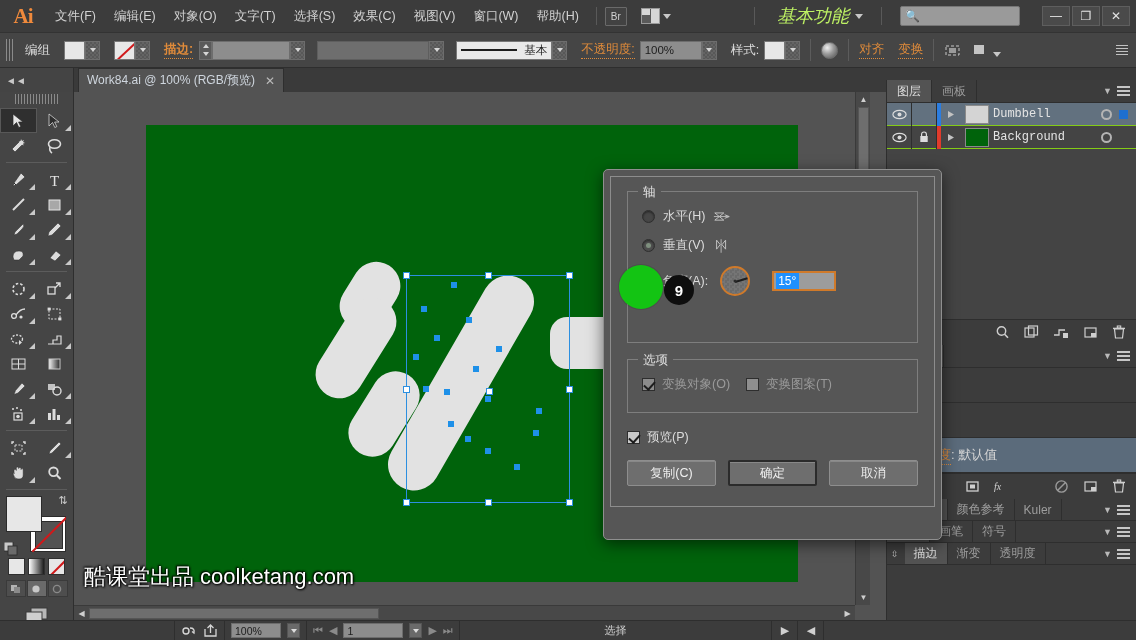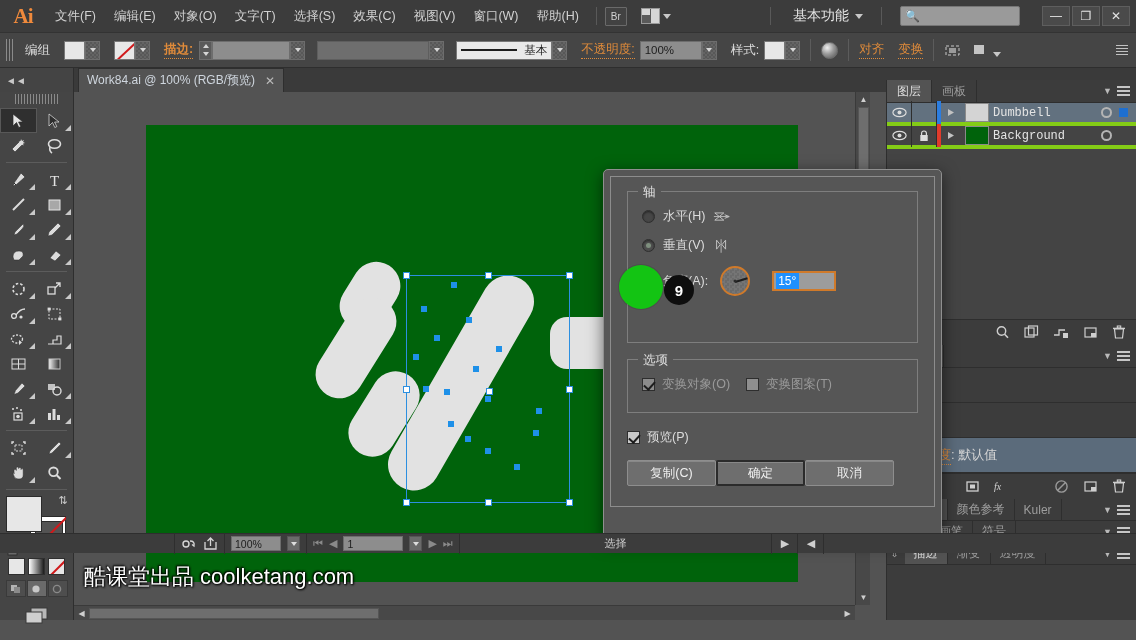--- a/index.html
+++ b/index.html
@@ -4,21 +4,21 @@
 <style>
   * { box-sizing: border-box; margin: 0; padding: 0; }
   html, body {
     width: 1136px; height: 640px;
     background: #535353;
     font-family: "Liberation Sans", "DejaVu Sans", sans-serif;
     font-size: 12px;
     color: #d8d8d8;
     overflow: hidden;
   }
-  #app { position: relative; width: 1136px; height: 553px; }
+  #app { position: relative; width: 1136px; height: 640px; }
 
   
   .menubar {
     position: absolute; left: 0; top: 0; width: 1136px; height: 32px;
     background: #3c3c3c; display: flex; align-items: center;
   }
   .ai-logo {
     width: 46px; height: 32px; display: flex; align-items: center; justify-content: center;
     color: #f08a3c; font-size: 21px; font-weight: bold; font-family: "Liberation Serif", serif;
     letter-spacing: -1px;
@@ -34,21 +34,21 @@
     color: #d2d2d2; border-radius: 1px;
   }
   .arrange-btn { display: flex; align-items: center; gap: 3px; margin-left: 14px; }
   .arrange-ico {
     width: 19px; height: 16px; border: 1px solid #9a9a9a; background: #5a5a5a;
     position: relative;
   }
   .arrange-ico:before { content:''; position:absolute; left:0; top:0; width:8px; height:6px; background:#d6d6d6;}
   .arrange-ico:after { content:''; position:absolute; left:9px; top:0; width:8px; height:14px; background:#d6d6d6;}
   .caret { width:0;height:0;border-left:4px solid transparent;border-right:4px solid transparent;border-top:5px solid #c8c8c8;}
-  .ws-name { color:#e5e5e5; font-size:14px; margin-left: 4px;}
+  .ws-name { color:#bef264; font-size:18px; margin-left: 4px; font-style: italic;}
   .search-box {
     width: 120px; height: 20px; background: #9a9a9a; border: 1px solid #767676;
     border-radius: 2px; display: flex; align-items: center; padding: 0 4px;
   }
   .srch-ico { color:#3a3a3a; font-size: 12px; }
   .wbtns { display: flex; margin-left: 10px; }
   .wbtn {
     width: 28px; height: 20px; background: #4a4a4a; border: 1px solid #5e5e5e;
     display: flex; align-items: center; justify-content: center;
     color: #e4e4e4; font-size: 12px; margin-left: 2px;
@@ -148,21 +148,21 @@
     text-shadow:0 0 3px #000,1px 1px 2px #000,-1px -1px 2px #000;white-space:nowrap;}
 
   
   .rightcol{position:absolute;left:886px;top:80px;width:250px;height:540px;background:#3c3c3c;border-left:1px solid #2e2e2e;}
   .ptabs{display:flex;height:23px;background:#3c3c3c;border-bottom:1px solid #2e2e2e;align-items:stretch;}
   .ptab{padding:0 10px;display:flex;align-items:center;font-size:12px;color:#9d9d9d;border-right:1px solid #2e2e2e;}
   .ptab.active{background:#535353;color:#dcdcdc;}
   .pmenu{margin-left:auto;display:flex;align-items:center;padding-right:6px;gap:3px;}
   .pmenu .ln{display:flex;flex-direction:column;gap:2px;}
   .pmenu .ln span{display:block;width:13px;height:2px;background:#c6c6c6;}
-  .layerrow{display:flex;align-items:center;height:23px;border-bottom:4px solid #84cc16;font-size:12px;}
+  .layerrow{display:flex;align-items:center;height:23px;border-bottom:1px solid #84cc16;font-size:12px;}
   .layerrow.sel{background:#62717f;}
   .lcell{width:25px;height:23px;display:flex;align-items:center;justify-content:center;border-right:1px solid #2e2e2e;}
   .colorbar{width:4px;height:23px;}
   .lthumb{width:24px;height:19px;border:1px solid #8a8a8a;margin:0 4px;}
   .lname{flex:1;color:#e4e4e4;font-family:"Liberation Mono",monospace;font-size:12px;}
   .ltarget{width:11px;height:11px;border-radius:50%;border:2px solid #b4b4b4;margin-right:7px;}
   .lsel{width:9px;height:9px;background:#1e6fd0;margin-right:8px;}
   .panelbody{background:#444;}
   .icorow{display:flex;align-items:center;justify-content:flex-end;gap:14px;height:26px;padding-right:10px;background:#3c3c3c;border-top:1px solid #2e2e2e;}
   .appear-row{height:35px;border-bottom:1px solid #2e2e2e;display:flex;align-items:center;padding-left:12px;font-size:13px;color:#d6d6d6;}
@@ -205,21 +205,21 @@
     transform-origin:0 50%;transform:rotate(-17deg);}
   .dial .hub{position:absolute;left:50%;top:50%;width:3px;height:3px;border-radius:50%;background:#2a2a2a;transform:translate(-50%,-50%);}
   .anglefield{width:64px;height:20px;background:#9c9c9c;border:2px solid #d07a2a;display:flex;align-items:center;padding-left:2px;}
   .anglefield .selected{background:#1e90ff;color:#fff;font-size:12px;padding:1px 3px 1px 2px;font-family:"Liberation Sans",sans-serif;}
   .chk-row{display:flex;align-items:center;gap:7px;}
   .chk{width:13px;height:13px;background:#c9c9c9;border:1px solid #2e2e2e;position:relative;}
   .chk.off{background:#8f8f8f;}
   .chk.dimmed{background:#8b8b8b;}
   .chk.on:after{content:'';position:absolute;left:3px;top:0px;width:5px;height:9px;border:solid #1d1d1d;border-width:0 2px 2px 0;transform:rotate(42deg);}
   .dim-txt{color:#9a9a9a;}
-  .dlgbtns{display:flex;position:absolute;left:16px;bottom:20px;}
+  .dlgbtns{display:flex;gap:12px;position:absolute;left:16px;bottom:20px;}
   .dbtn{width:89px;height:26px;background:#6e6e6e;border:1px solid #8e8e8e;border-radius:2px;
     display:flex;align-items:center;justify-content:center;font-size:12.5px;color:#f0f0f0;
     box-shadow:inset 0 1px 0 rgba(255,255,255,.18);}
   .dbtn.primary{border:2px solid #2b2b2b;background:#6e6e6e;}
   .clickdot{position:absolute;left:8px;top:88px;width:44px;height:44px;border-radius:50%;
     background:#13c413;box-shadow:0 0 0 1px rgba(0,0,0,.1);}
   .stepbadge{position:absolute;left:53px;top:98px;width:30px;height:30px;border-radius:50%;
     background:#0e0e0e;color:#fff;display:flex;align-items:center;justify-content:center;font-size:15px;font-weight:bold;}
 </style>
 </head>

